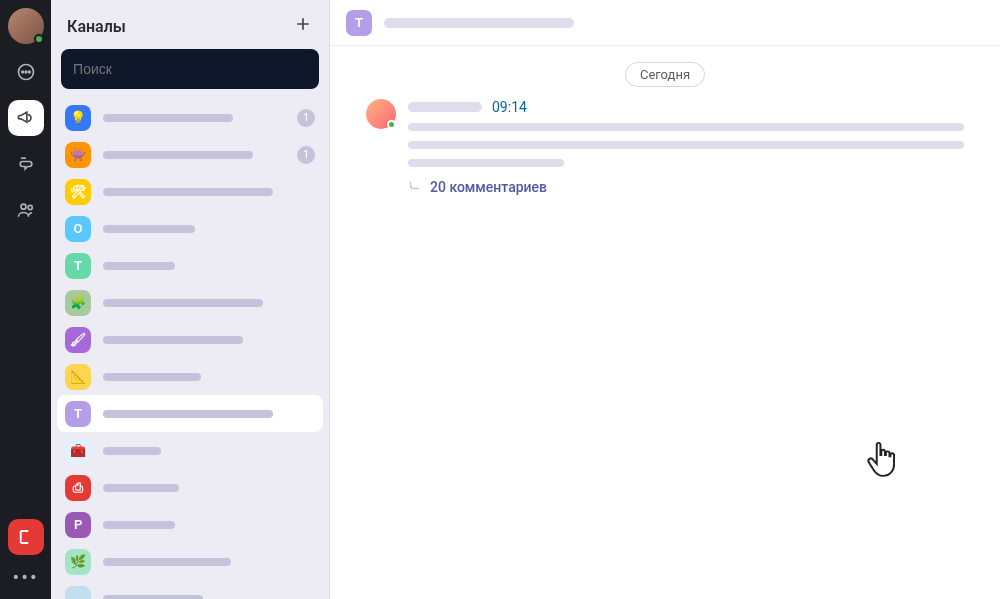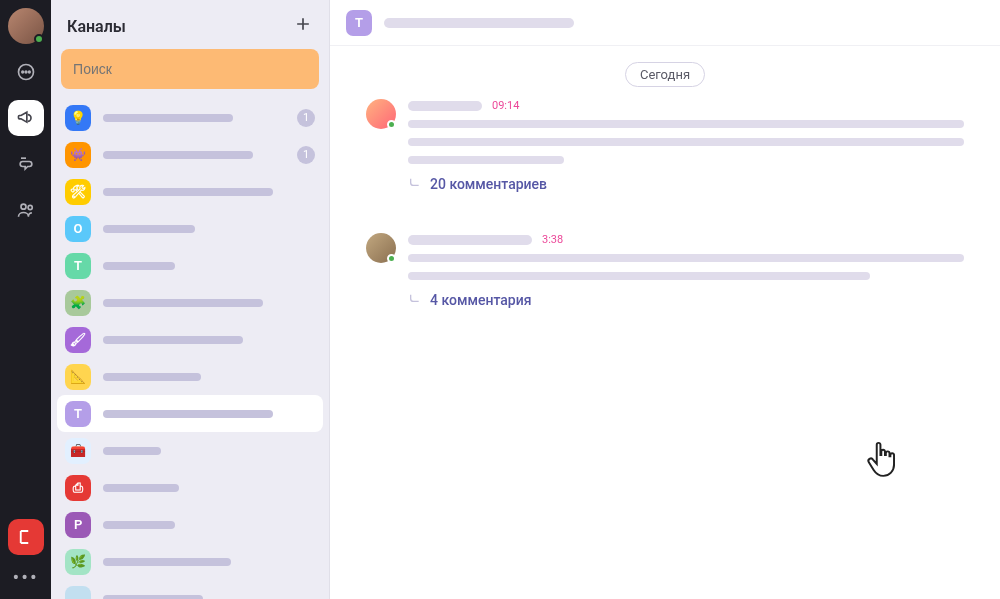--- a/index.html
+++ b/index.html
@@ -11,21 +11,21 @@
 .rail-btn.active { background: #fff; color: #45454d; }
 .rail-spacer { flex: 1; }
 .rail-square { width: 36px; height: 36px; border-radius: 10px; background: #e53935; display: flex; align-items: center; justify-content: center; color: #fff; font-weight: bold; }
 .rail-dots { color: #b0b0b8; font-size: 20px; letter-spacing: 2px; cursor: pointer; margin-bottom: 10px; }
 
 .sidebar { width: 284px; background: #edecf4; display: flex; flex-direction: column; border-right: 1px solid #e0dfe8; }
 .sidebar-header { display: flex; align-items: center; padding: 14px 16px 10px; }
 .sidebar-title { font-size: 16px; font-weight: 600; color: #2c2c34; flex: 1; }
 .add-btn { color: #45454d; cursor: pointer; font-size: 22px; }
 .search-wrap { padding: 0 10px 10px; }
-.search-input { width: 100%; height: 40px; border-radius: 8px; border: none; background: #fdba74; padding: 16px 12px; font-size: 14px; color: #666; outline: none; }
+.search-input { width: 100%; height: 40px; border-radius: 8px; border: none; background: #0f172a; padding: 16px 12px; font-size: 14px; color: #666; outline: none; }
 .channel-list { flex: 1; overflow-y: auto; padding: 0 6px; }
 .channel-item { display: flex; align-items: center; height: 37px; border-radius: 8px; padding: 0 8px; cursor: pointer; gap: 12px; }
 .channel-item.selected { background: #fff; }
 .channel-icon { width: 26px; height: 26px; border-radius: 8px; display: flex; align-items: center; justify-content: center; color: #fff; font-size: 13px; font-weight: 600; flex-shrink: 0; }
 .channel-name-bar { height: 8px; border-radius: 4px; background: #c5c2dc; }
 .channel-badge { width: 18px; height: 18px; border-radius: 9px; background: #c5c2dc; color: #fff; font-size: 11px; display: flex; align-items: center; justify-content: center; margin-left: auto; }
 
 .main { flex: 1; display: flex; flex-direction: column; background: #fff; position: relative; }
 .main-header { display: flex; align-items: center; height: 46px; padding: 0 16px; border-bottom: 1px solid #f0f0f4; gap: 12px; }
 .main-icon { width: 26px; height: 26px; border-radius: 7px; background: #b49ee8; color: #fff; display: flex; align-items: center; justify-content: center; font-size: 13px; font-weight: 600; }
@@ -35,21 +35,21 @@
 .date-pill { border: 1px solid #d6d3e4; border-radius: 14px; padding: 4px 14px; font-size: 13px; color: #5a5a66; }
 .post { display: flex; gap: 12px; margin-bottom: 40px; }
 .post-avatar { width: 30px; height: 30px; border-radius: 50%; position: relative; flex-shrink: 0; }
 .post-avatar.a1 { background: linear-gradient(135deg,#ffb380,#ff6677); }
 .post-avatar.a2 { background: linear-gradient(135deg,#c2a880,#8a6f50); }
 .post-avatar .status-dot { border-color: #fff; width: 9px; height: 9px; }
 .post-body { flex: 1; }
 .post-head { display: flex; align-items: center; gap: 10px; margin-bottom: 8px; }
 .name-bar { height: 10px; width: 74px; border-radius: 5px; background: #e0dceb; }
 .name-bar.w2 { width: 124px; }
-.time { font-size: 11px; color: #ec4899; }
+.time { font-size: 14px; color: #0369a1; }
 .line { height: 8px; border-radius: 4px; background: #e0dceb; margin-bottom: 10px; }
 .comments-link { display: flex; align-items: center; gap: 6px; color: #5657a5; font-size: 14px; font-weight: 500; margin-top: 0; cursor: pointer; }
 .reply-icon { color: #c5c2dc; }
 .cursor-hand { position: absolute; left: 534px; top: 395px; color: #333; pointer-events: none; }
 
 
 .c-blue{background:#3478f6}.c-orange{background:#ff9500}.c-yellow{background:#ffcc00}.c-teal{background:#5ac8fa}.c-mint{background:#66d9a8}.c-sage{background:#a8c99b}.c-purple{background:#a569d9}.c-amber{background:#ffd54f}.c-lilac{background:#b49ee8}.c-lightblue{background:#e2f0ff}.c-red{background:#e53935}.c-violet{background:#9b59b6}.c-seafoam{background:#a3e4c5}.c-sky{background:#c2dff0}
 </style>
 </head>
 <body>
@@ -192,39 +192,20 @@
             <div class="line" style="width: 556px;"></div>
             <div class="line" style="width: 156px;"></div>
             <div class="comments-link">
               <span class="reply-icon"><svg width="16" height="16" viewBox="0 0 24 24" fill="none" stroke="currentColor" stroke-width="2">
                   <path d="M4 7v6a4 4 0 004 4h8"></path>
                 </svg></span>
               <span>20 комментариев</span>
             </div>
           </div>
         </div>
-        <div class="post">
-          <div class="post-avatar a2">
-            <div class="status-dot"></div>
-          </div>
-          <div class="post-body">
-            <div class="post-head">
-              <div class="name-bar w2"></div>
-              <span class="time">3:38</span>
-            </div>
-            <div class="line" style="width: 556px;"></div>
-            <div class="line" style="width: 462px;"></div>
-            <div class="comments-link">
-              <span class="reply-icon"><svg width="16" height="16" viewBox="0 0 24 24" fill="none" stroke="currentColor" stroke-width="2">
-                  <path d="M4 7v6a4 4 0 004 4h8"></path>
-                </svg></span>
-              <span>4 комментария</span>
-            </div>
-          </div>
-        </div>
       </div>
     <div class="cursor-hand">
       <svg width="34" height="40" viewBox="0 0 24 28" fill="#fff" stroke="#222" stroke-width="1.4">
           <path d="M9 2.5a1.3 1.3 0 012.6 0v7.2h.6V7.3a1.3 1.3 0 012.6 0v2.4h.6V8.5a1.3 1.3 0 012.6 0v2.2h.6v-.9a1.3 1.3 0 012.6 0v6.9c0 4.3-3.2 7.8-7.6 7.8-3.3 0-5.2-1.7-6.8-4.2l-3.4-5.4c-.5-.8-.3-1.9.5-2.4.8-.5 1.9-.3 2.4.5L9 16V2.5z"></path>
         </svg>
     </div>
   </div>
 </div>
 
 </body></html>

